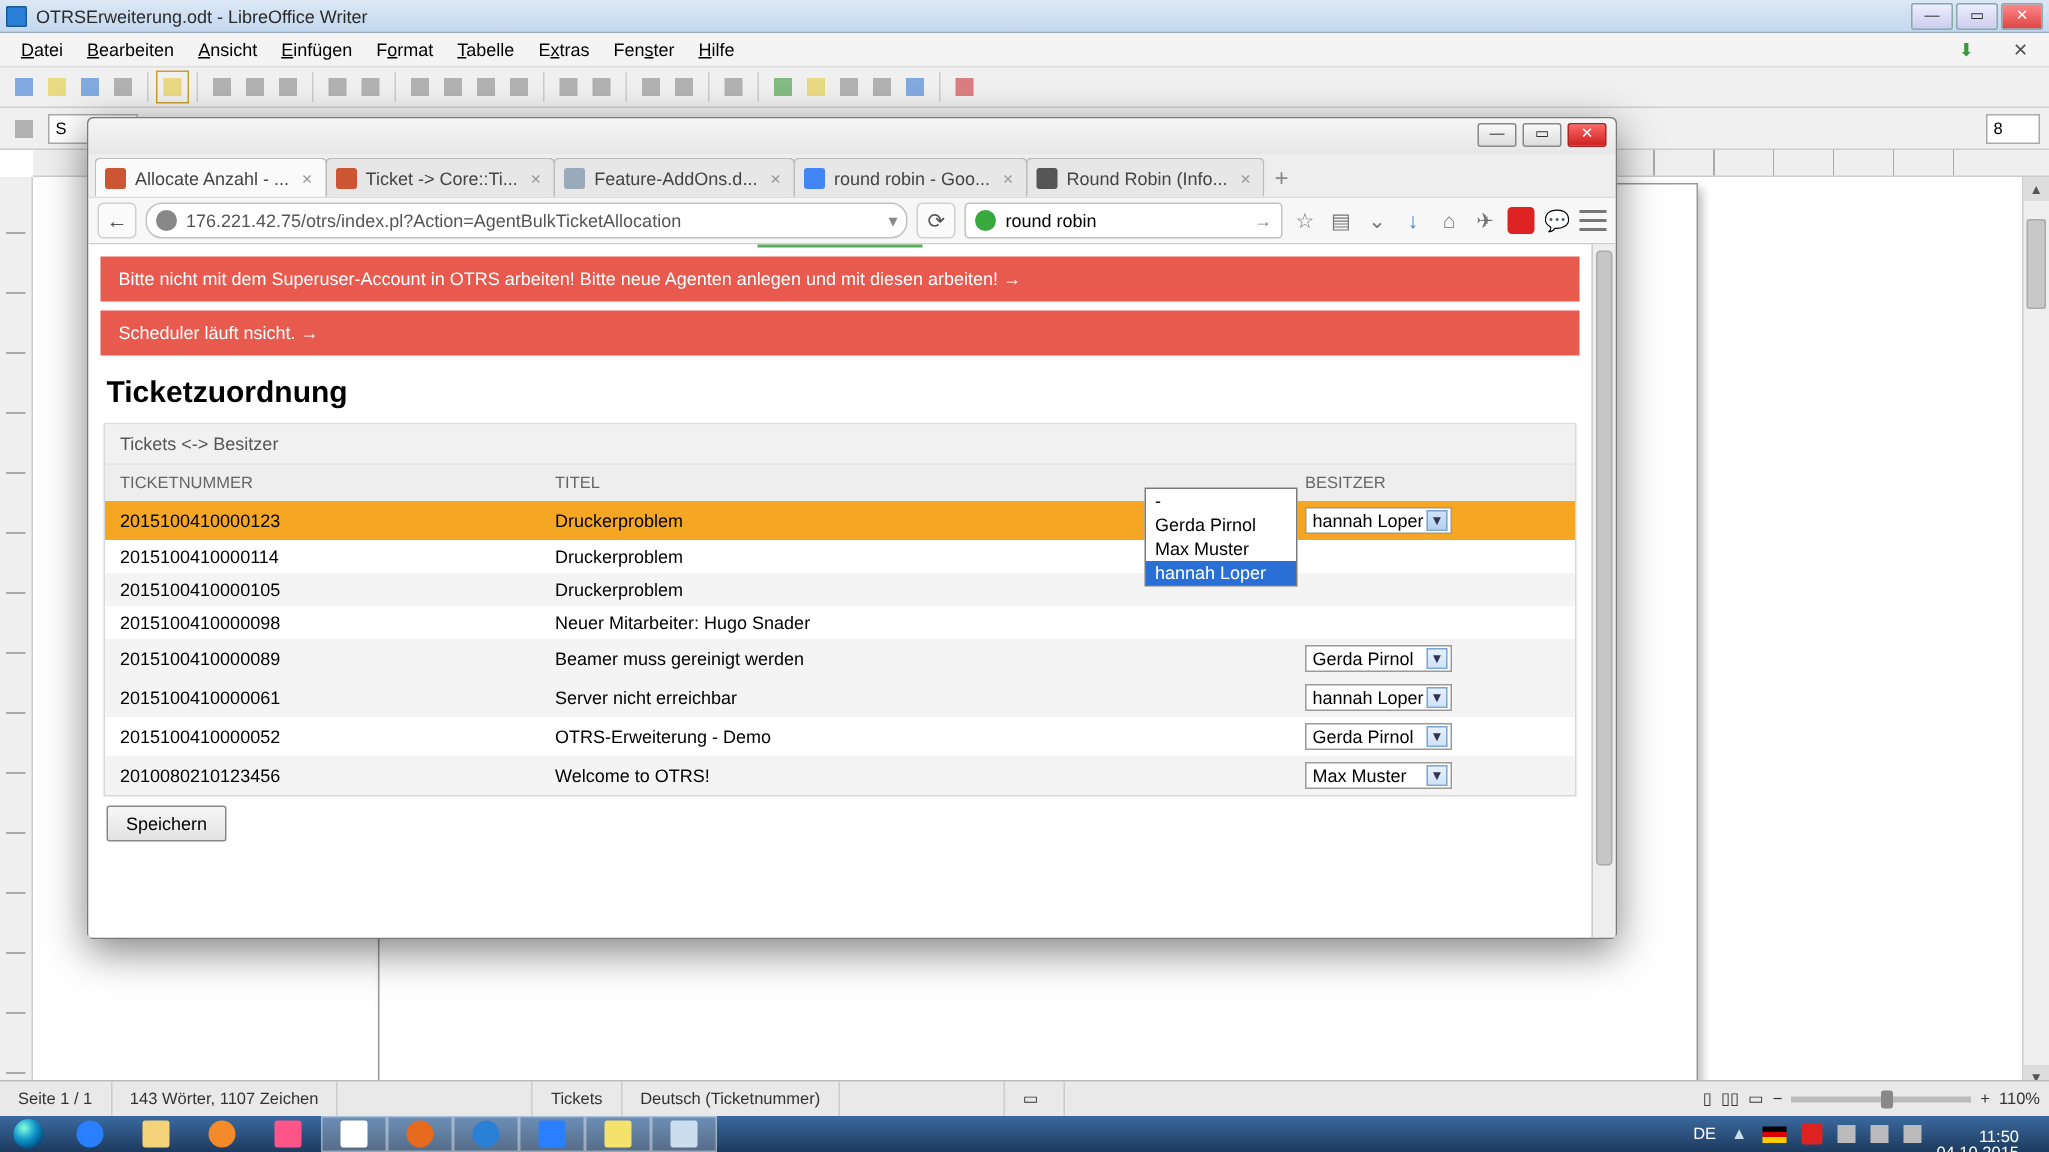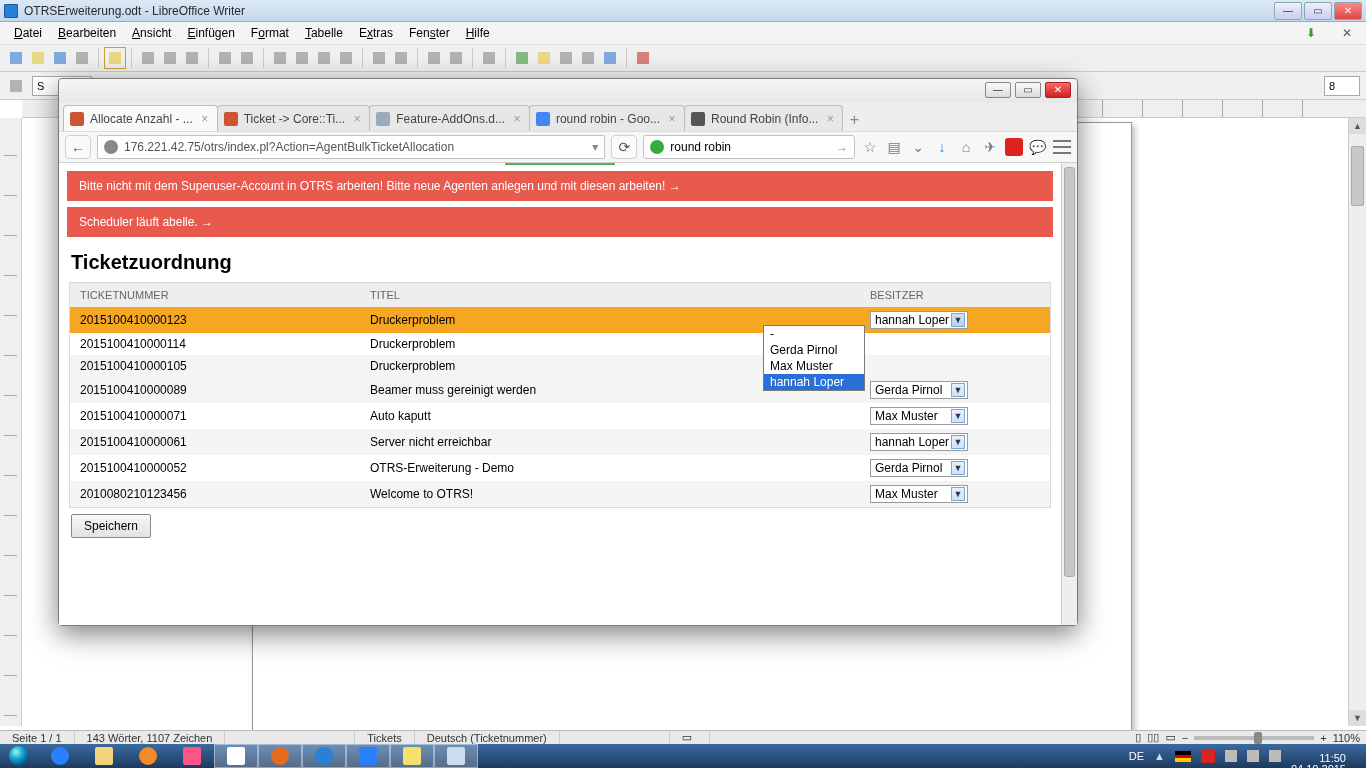--- a/index.html
+++ b/index.html
@@ -34,21 +34,21 @@
 .lo-vruler .vticks { position:absolute; left:4px; right:4px; top:10px; bottom:10px; background:repeating-linear-gradient(0deg,#aaa 0,#aaa 1px,transparent 1px,transparent 40px); }
 
 .lo-editor { position:absolute; left:22px; right:30px; top:118px; bottom:42px; background:#fff; }
 .lo-page-shadow { position:absolute; left:230px; top:4px; width:880px; height:640px; background:#fff; border:1px solid #999; box-shadow:3px 3px 6px rgba(0,0,0,.25); }
 .lo-body-text { position:absolute; left:340px; top:630px; width:700px; font-family:"Times New Roman",serif; font-size:15px; color:#000; line-height:1.35; }
 .lo-rscroll { position:absolute; right:0; top:118px; bottom:42px; width:18px; background:#eee; border-left:1px solid #ccc; }
 .lo-rscroll .rthumb { position:absolute; top:28px; left:2px; right:2px; height:60px; background:#c8c8c8; border:1px solid #aaa; border-radius:2px; }
 .lo-rscroll .ru,.lo-rscroll .rd { position:absolute; left:0; right:0; height:16px; background:#ddd; text-align:center; font-size:9px; line-height:16px; color:#555;}
 .lo-rscroll .ru{top:0;} .lo-rscroll .rd{bottom:0;}
 
-.lo-status { position:absolute; left:0; right:0; bottom:24px; height:14px; background:#e9e9e9; border-top:1px solid #bbb; font-size:11px; color:#333; display:flex; align-items:center; }
+.lo-status { position:absolute; left:0; right:0; bottom:24px; height:24px; background:#e9e9e9; border-top:1px solid #bbb; font-size:11px; color:#333; display:flex; align-items:center; }
 .lo-status .cell { padding:0 12px; border-right:1px solid #ccc; height:100%; display:flex; align-items:center; }
 .lo-status .zoom-box { margin-left:auto; display:flex; align-items:center; gap:6px; padding-right:6px; }
 .lo-status .slider { width:120px; height:4px; background:#bbb; position:relative; }
 .lo-status .slider .knob { position:absolute; left:50%; top:-4px; width:8px; height:12px; background:#888; border-radius:2px; }
 
 
 .taskbar { position:absolute; left:0; right:0; bottom:0; height:24px; background:linear-gradient(#3b6aa0,#1d3a5e); display:flex; align-items:center; }
 .startbtn { width:38px; height:24px; display:flex; align-items:center; justify-content:center; }
 .orb { width:20px; height:20px; border-radius:50%; background:radial-gradient(circle at 35% 30%, #8fd, #19c 40%, #047 80%); }
 .tb-item { width:44px; height:24px; display:flex; align-items:center; justify-content:center; }
@@ -78,21 +78,21 @@
 .ff-wb.close { background:linear-gradient(#f66,#c22); color:#fff; border-color:#a22;}
 .ff-tabs { height:28px; display:flex; align-items:flex-end; padding:0 4px; background:#eee; gap:0; }
 .ff-tab { height:26px; min-width:150px; max-width:170px; background:#e7e7e7; border:1px solid #bcbcbc; border-bottom:none; border-top-left-radius:4px; border-top-right-radius:4px; display:flex; align-items:center; padding:0 6px; font-size:12px; color:#444; gap:6px; margin-right:-1px;}
 .ff-tab.active { background:#fafafa; }
 .ff-tab .favicon { width:14px; height:14px; border-radius:2px; background:#ccc; flex:none; }
 .ff-tab .label { flex:1; white-space:nowrap; overflow:hidden; text-overflow:ellipsis; }
 .ff-tab .tab-x { width:12px; height:12px; color:#999; font-size:12px; line-height:12px; text-align:center; flex:none; }
 .ff-newtab { width:24px; height:22px; display:flex; align-items:center; justify-content:center; color:#888; font-size:16px; }
 .ff-nav { height:32px; background:#f7f7f7; border-top:1px solid #dcdcdc; border-bottom:1px solid #cfcfcf; display:flex; align-items:center; padding:0 6px; gap:6px; }
 .nav-btn { width:26px; height:24px; border:1px solid #cfcfcf; border-radius:4px; display:flex; align-items:center; justify-content:center; color:#555; background:#fafafa; font-size:14px; }
-.addr { flex:3; height:24px; border:1px solid #c2c2c2; border-radius:1px; background:#fff; display:flex; align-items:center; padding:0 6px; font-size:12px; color:#555; gap:6px; }
+.addr { flex:3; height:24px; border:1px solid #c2c2c2; border-radius:11px; background:#fff; display:flex; align-items:center; padding:0 6px; font-size:12px; color:#555; gap:6px; }
 .addr .globe { width:14px; height:14px; border-radius:50%; background:#888; }
 .addr .url { flex:1; white-space:nowrap; overflow:hidden; text-overflow:ellipsis; }
 .addr .dd { color:#888; }
 .searchbox { flex:1.2; height:24px; border:1px solid #c2c2c2; border-radius:3px; background:#fff; display:flex; align-items:center; padding:0 6px; font-size:12px; gap:6px; }
 .searchbox .si { width:14px; height:14px; border-radius:50%; background:#37a93e; position:relative; }
 .tool-icon { width:18px; height:18px; display:flex; align-items:center; justify-content:center; color:#777; font-size:14px; }
 .tool-icon.avira { width:18px; height:18px; background:#d22; border-radius:3px; }
 .tool-icon.dl { color:#2a7fd6; }
 .hamburger { width:20px; height:14px; display:flex; flex-direction:column; justify-content:space-between; }
 .hamburger span{height:2px;background:#777;}
@@ -346,24 +346,25 @@
           <span></span>
           <span></span>
         </div>
       </div>
   </div>
 
   <div class="ff-content">
     <div class="greenbar"></div>
     <div class="otrs-wrap">
       <div class="alert">Bitte nicht mit dem Superuser-Account in OTRS arbeiten! Bitte neue Agenten anlegen und mit diesen arbeiten! →</div>
-      <div class="alert">Scheduler läuft abelle. →</div>
+      <div class="alert">Scheduler läuft nsicht. →</div>
       <div class="h2">Ticketzuordnung</div>
 
       <div class="panel">
+        <div class="phead">Tickets &lt;-&gt; Besitzer</div>
         <table class="tkt">
           <thead>
               <tr>
             <th style="width:290px;">Ticketnummer</th>
             <th>Titel</th>
             <th style="width:190px;">Besitzer</th>
           </tr>
             </thead>
           <tbody id="tkt-body">
               <tr class="sel">
@@ -379,40 +380,35 @@
               <tr>
                 <td>2015100410000114</td>
                 <td>Druckerproblem</td>
                 <td></td>
               </tr>
               <tr class="zebra">
                 <td>2015100410000105</td>
                 <td>Druckerproblem</td>
                 <td></td>
               </tr>
+              <tr>
+                <td>2015100410000098</td>
+                <td>Neuer Mitarbeiter: Hugo Snader</td>
+                <td></td>
+              </tr>
               <tr class="zebra">
                 <td>2015100410000089</td>
                 <td>Beamer muss gereinigt werden</td>
                 <td>
                   <div class="ownsel">
                     <span>Gerda Pirnol</span>
                     <span class="arr">▼</span>
                   </div>
                 </td>
               </tr>
-              <tr>
-                <td>2015100410000071</td>
-                <td>Auto kaputt</td>
-                <td>
-                  <div class="ownsel">
-                    <span>Max Muster</span>
-                    <span class="arr">▼</span>
-                  </div>
-                </td>
-              </tr>
               <tr class="zebra">
                 <td>2015100410000061</td>
                 <td>Server nicht erreichbar</td>
                 <td>
                   <div class="ownsel">
                     <span>hannah Loper</span>
                     <span class="arr">▼</span>
                   </div>
                 </td>
               </tr>

